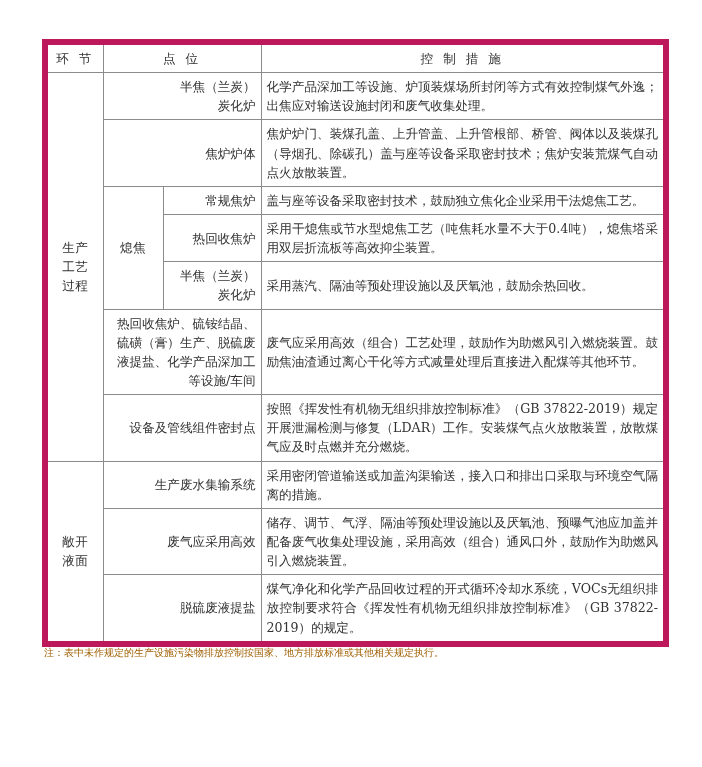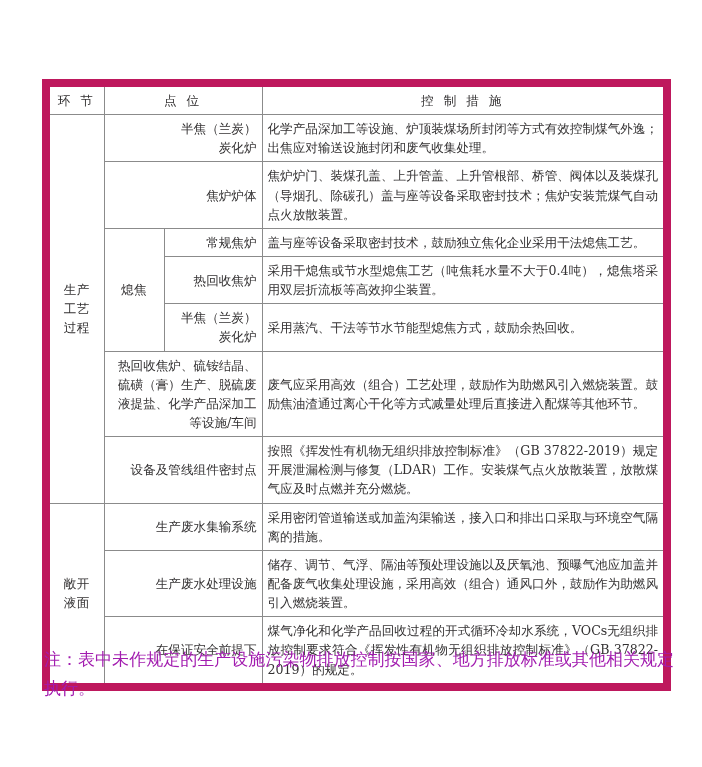--- a/index.html
+++ b/index.html
@@ -31,22 +31,21 @@
     border: 1px solid #8b8b8b;
     padding: 4px 5px;
     font-size: 12.6px;
     line-height: 1.52;
     color: #333132;
     font-weight: normal;
     vertical-align: middle;
     font-family: "DejaVu Serif", "Liberation Serif", serif;
   }
   table.spec {
-    border: 8px solid #be185d;
-    margin-top: 40px;
+    border: 6px solid #be185d;
   }
   
   .hdr {
     text-align: center;
     letter-spacing: 3px;
     font-size: 13.4px;
     padding-top: 7px;
     padding-bottom: 7px;
     color: #2e2c2d;
   }
@@ -62,23 +61,23 @@
   .stack {
     text-align: center;
     line-height: 1.62;
     letter-spacing: 0.5px;
   }
   .notes {
     position: absolute;
     left: 44px;
     top: 645px;
     width: 630px;
-    font-size: 17px;
+    font-size: 10px;
     line-height: 1.68;
-    color: #a21caf;
+    color: #a16207;
     text-align: justify;
     text-align-last: left;
   }
   .notes p {
     margin: 0 0 1px 0;
     text-indent: 0;
   }
 </style>
 </head>
 <body>
@@ -115,46 +114,46 @@
         <td class="just">盖与座等设备采取密封技术，鼓励独立焦化企业采用干法熄焦工艺。</td>
       </tr>
 
       <tr>
         <td class="ctr">热回收焦炉</td>
         <td class="just">采用干熄焦或节水型熄焦工艺（吨焦耗水量不大于0.4吨），熄焦塔采用双层折流板等高效抑尘装置。</td>
       </tr>
 
       <tr>
         <td class="ctr">半焦（兰炭）<br>炭化炉</td>
-        <td class="just">采用蒸汽、干法等节水节能型熄焦方式，鼓励余热回收。</td>
+        <td class="just">采用蒸汽、隔油等预处理设施以及厌氧池，鼓励余热回收。</td>
       </tr>
 
       <tr>
         <td class="ctr" colspan="2">热回收焦炉、硫铵结晶、硫磺（膏）生产、脱硫废液提盐、化学产品深加工等设施/车间</td>
         <td class="just">废气应采用高效（组合）工艺处理，鼓励作为助燃风引入燃烧装置。鼓励焦油渣通过离心干化等方式减量处理后直接进入配煤等其他环节。</td>
       </tr>
 
       <tr>
         <td class="ctr" colspan="2">设备及管线组件密封点</td>
         <td class="just">按照《挥发性有机物无组织排放控制标准》（GB 37822-2019）规定开展泄漏检测与修复（LDAR）工作。安装煤气点火放散装置，放散煤气应及时点燃并充分燃烧。</td>
       </tr>
 
       <tr>
         <td class="stack" rowspan="3"><span>敞开<br>液面</span></td>
         <td class="ctr" colspan="2">生产废水集输系统</td>
         <td class="just">采用密闭管道输送或加盖沟渠输送，接入口和排出口采取与环境空气隔离的措施。</td>
       </tr>
 
       <tr>
-        <td class="ctr" colspan="2">生产废水处理设施</td>
+        <td class="ctr" colspan="2">废气应采用高效</td>
         <td class="just">储存、调节、气浮、隔油等预处理设施以及厌氧池、预曝气池应加盖并配备废气收集处理设施，采用高效（组合）通风口外，鼓励作为助燃风引入燃烧装置。</td>
       </tr>
 
       <tr>
-        <td class="ctr" colspan="2">在保证安全前提下</td>
+        <td class="ctr" colspan="2">脱硫废液提盐</td>
         <td class="just">煤气净化和化学产品回收过程的开式循环冷却水系统，VOCs无组织排放控制要求符合《挥发性有机物无组织排放控制标准》（GB 37822-2019）的规定。</td>
       </tr>
     </tbody>
   </table>
 </div>
 
 <div class="notes">
   <p>注：表中未作规定的生产设施污染物排放控制按国家、地方排放标准或其他相关规定执行。</p>
 </div>
 

